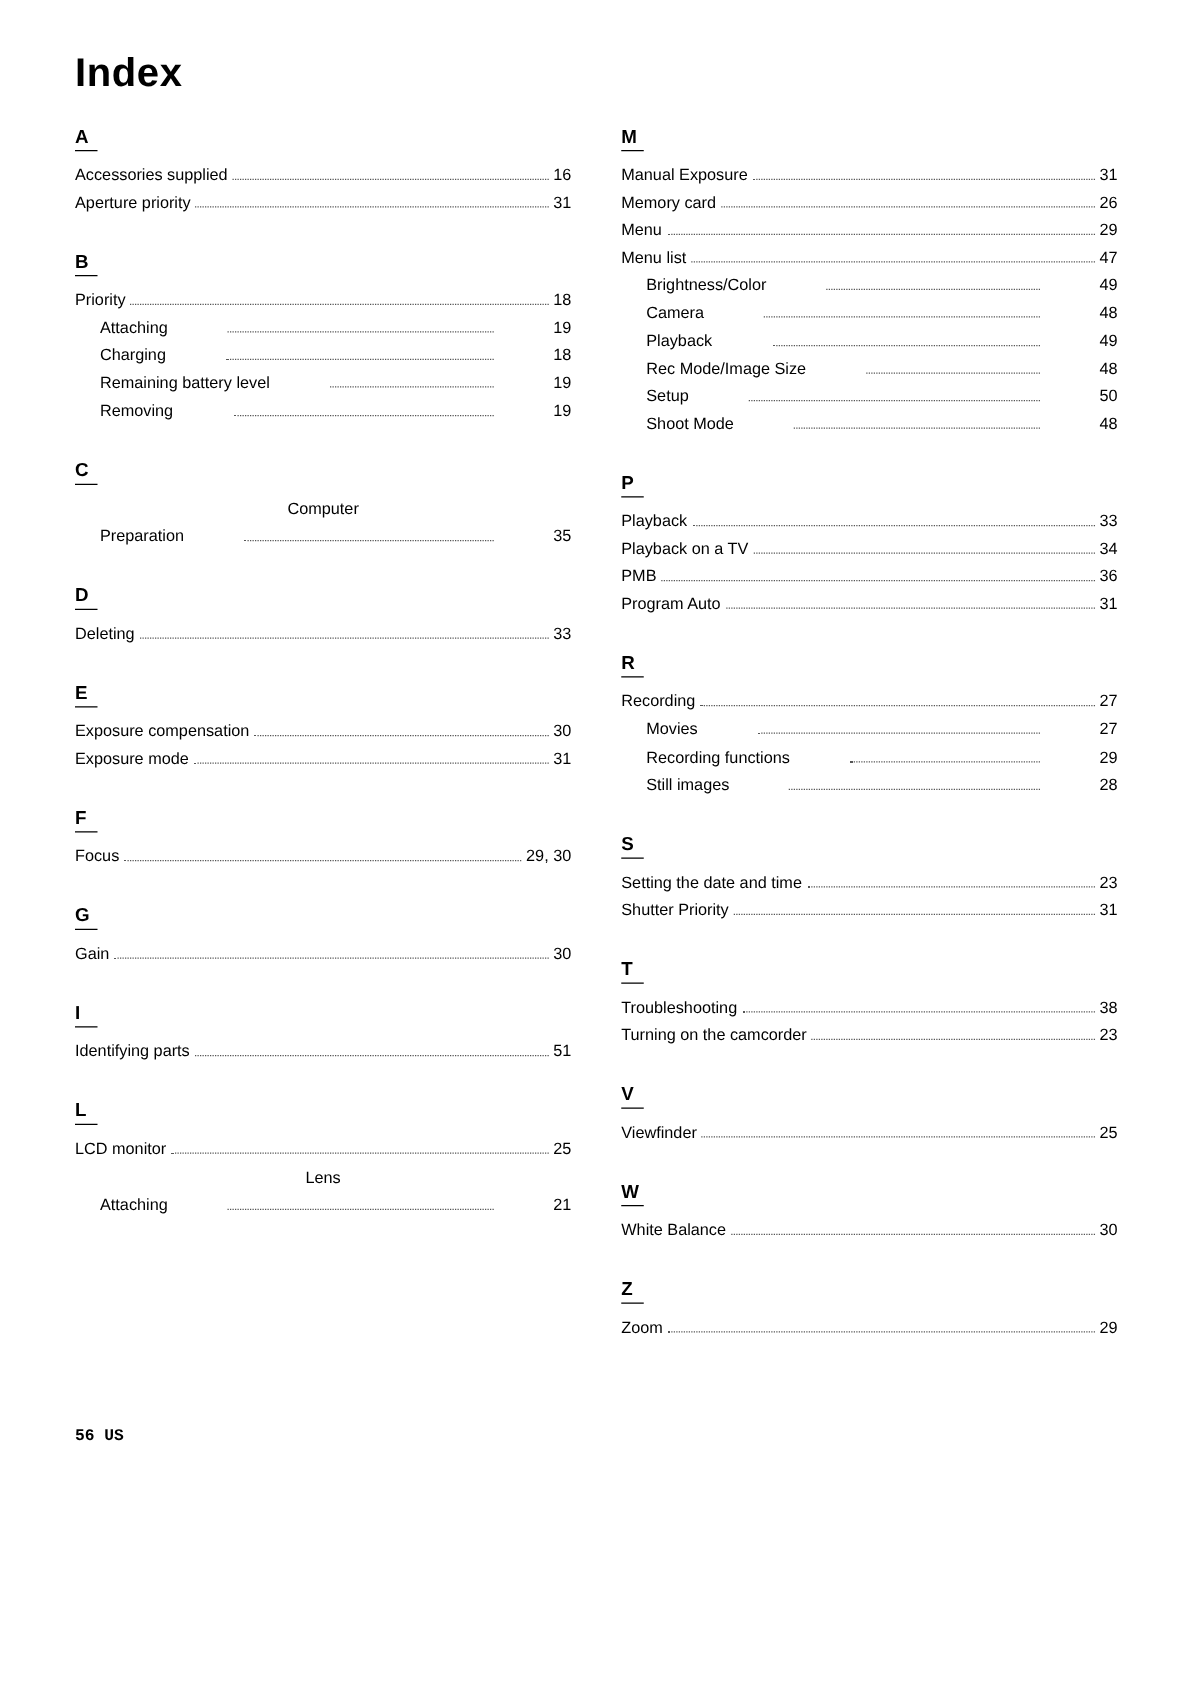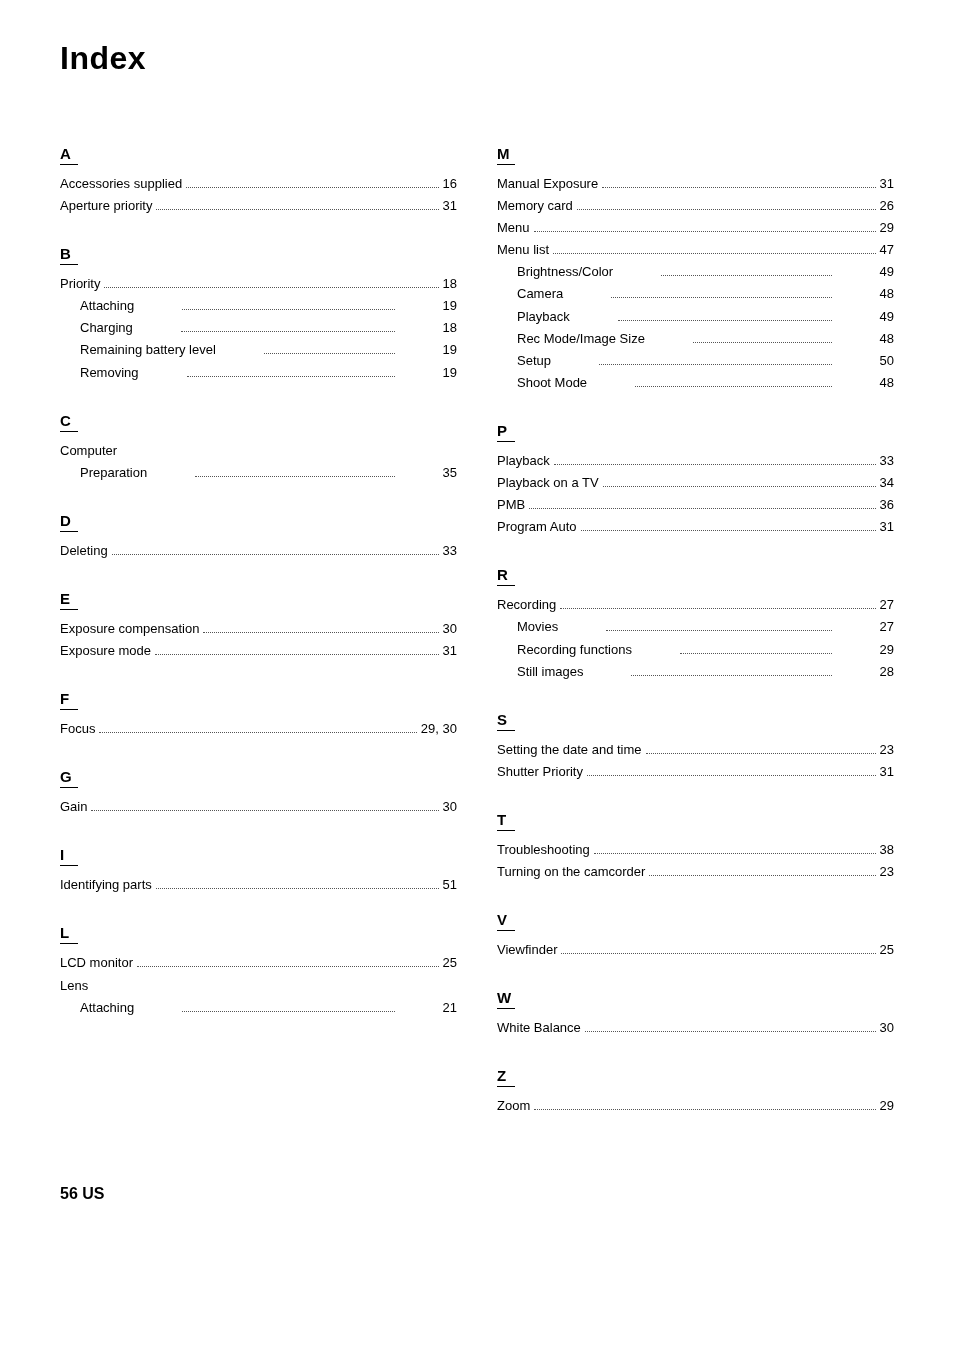--- a/index.html
+++ b/index.html
@@ -14,21 +14,21 @@
       font-size: 13px;
       color: #000000;
       width: 954px;
       min-height: 1352px;
       padding: 40px 60px 60px 60px;
     }
 
     .page-title {
       font-size: 32px;
       font-weight: bold;
-      margin-bottom: 68px;
+      margin-bottom: 24px;
       letter-spacing: 0.5px;
     }
 
     .two-col {
       display: grid;
       grid-template-columns: 1fr 1fr;
       gap: 0 40px;
     }
 
     .section {
@@ -40,21 +40,21 @@
       font-weight: bold;
       border-bottom: 1.5px solid #000;
       margin-bottom: 8px;
       padding-bottom: 2px;
       display: inline-block;
       min-width: 18px;
     }
 
     .index-item {
       display: flex;
-      justify-content: flex-start;
+      justify-content: center;
       align-items: baseline;
       line-height: 1.7;
     }
 
     .index-item .item-label {
       white-space: nowrap;
       flex-shrink: 0;
     }
 
     .index-item .dots {
@@ -69,22 +69,23 @@
       flex-shrink: 0;
     }
 
     .indent1 {
       padding-left: 20px;
       gap: 44px;
     }
 
     .footer {
       margin-top: 40px;
-      font-size: 16px;
+      font-size: 13px;
       font-weight: bold;
+      font-family: Liberation Mono, monospace;
     }
   </style>
 </head>
 <body>
 
 <div class="page-title">Index</div>
 
 <div class="two-col">
   <div id="left-col">
       <div class="section"><div class="section-letter">A</div><div class="index-item">

